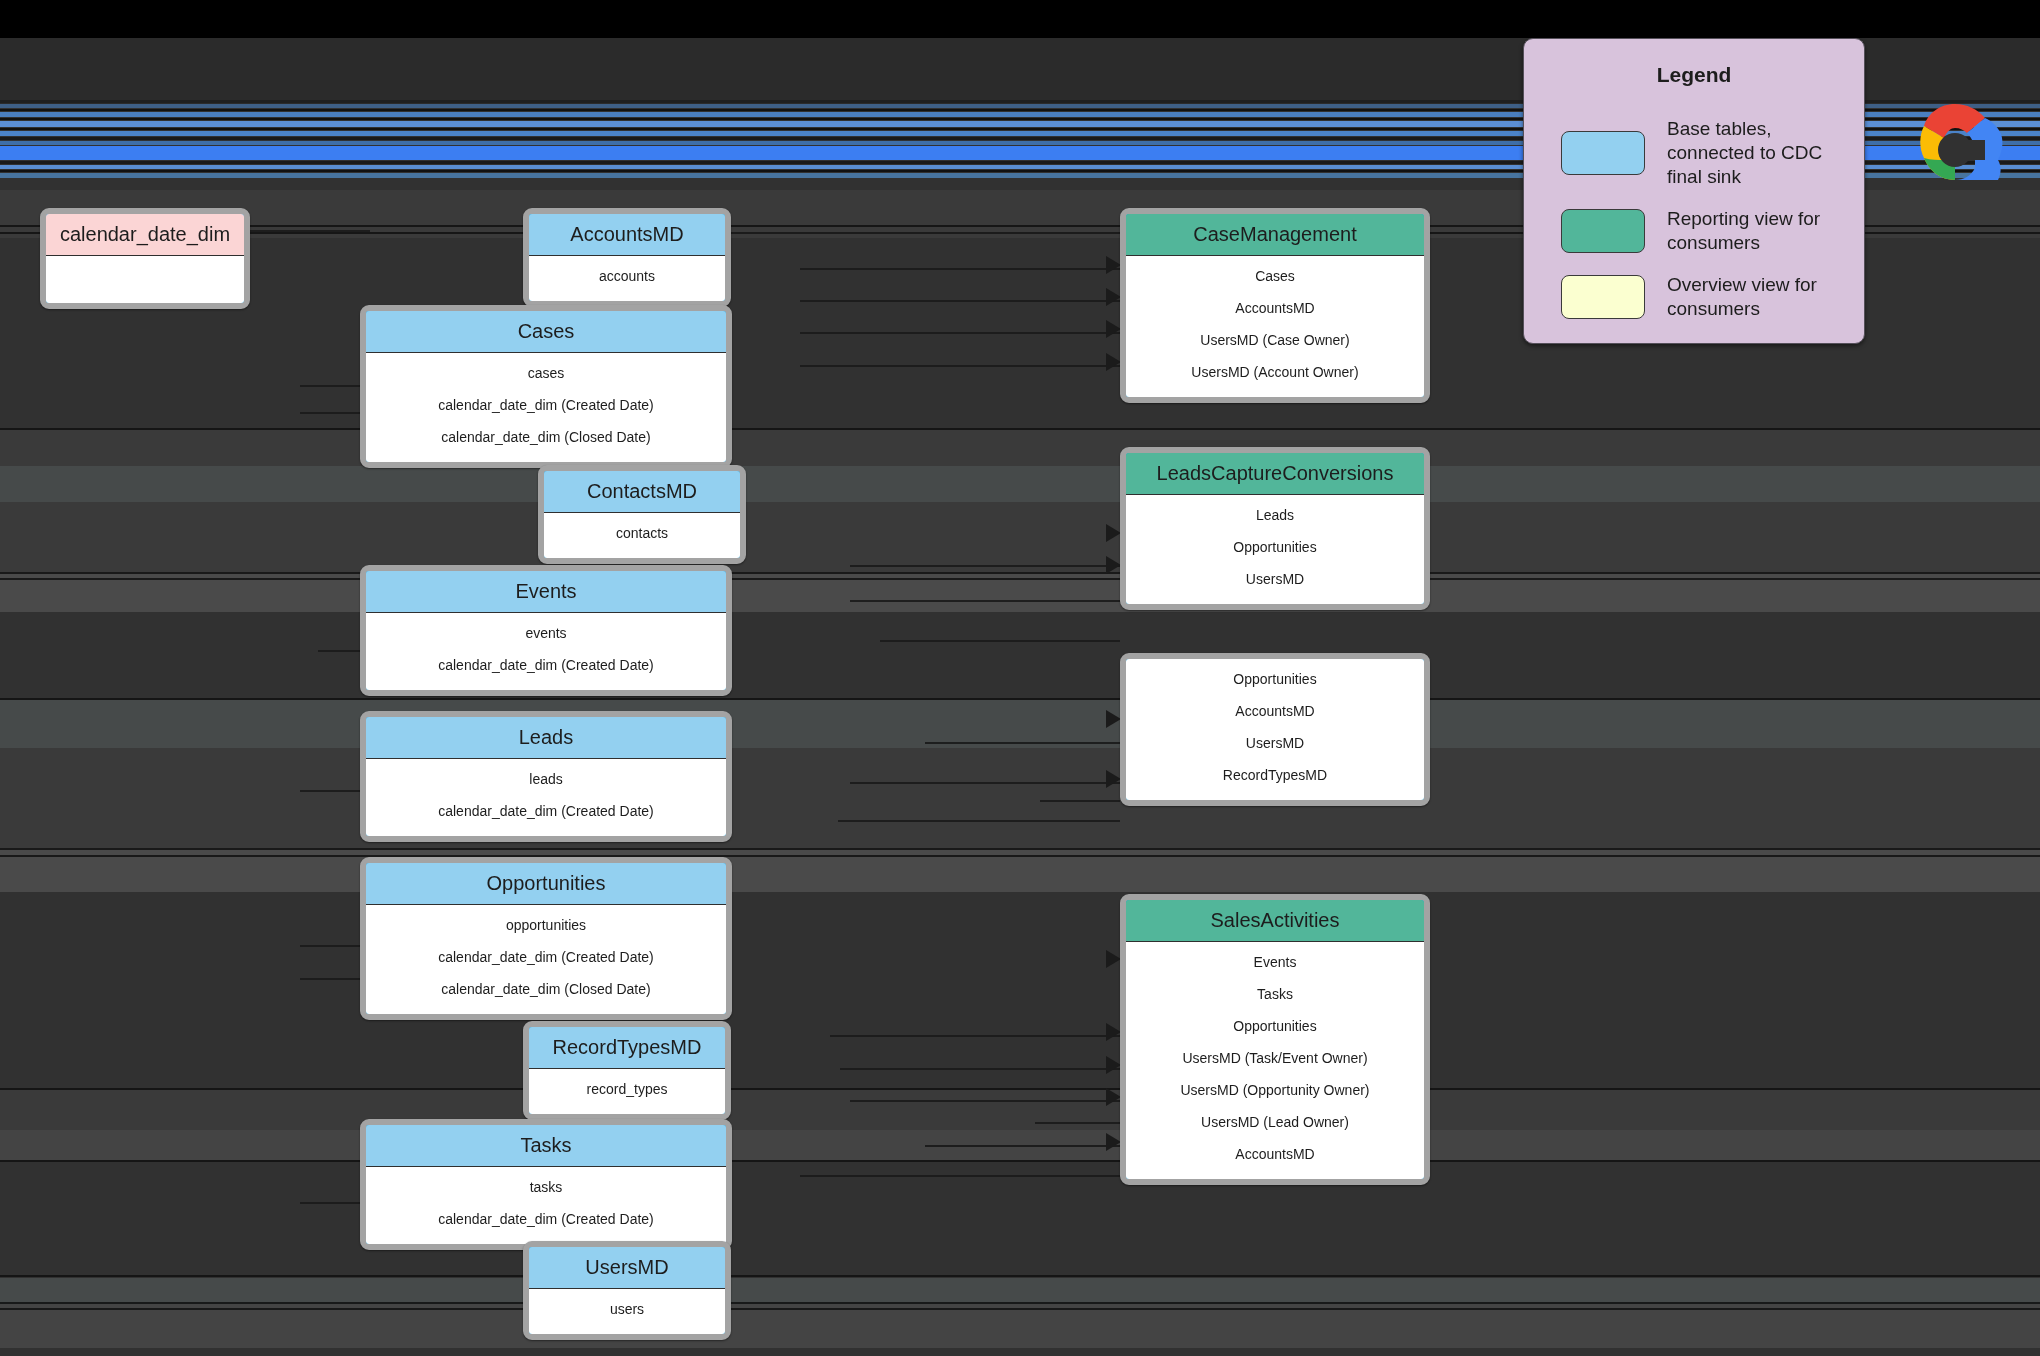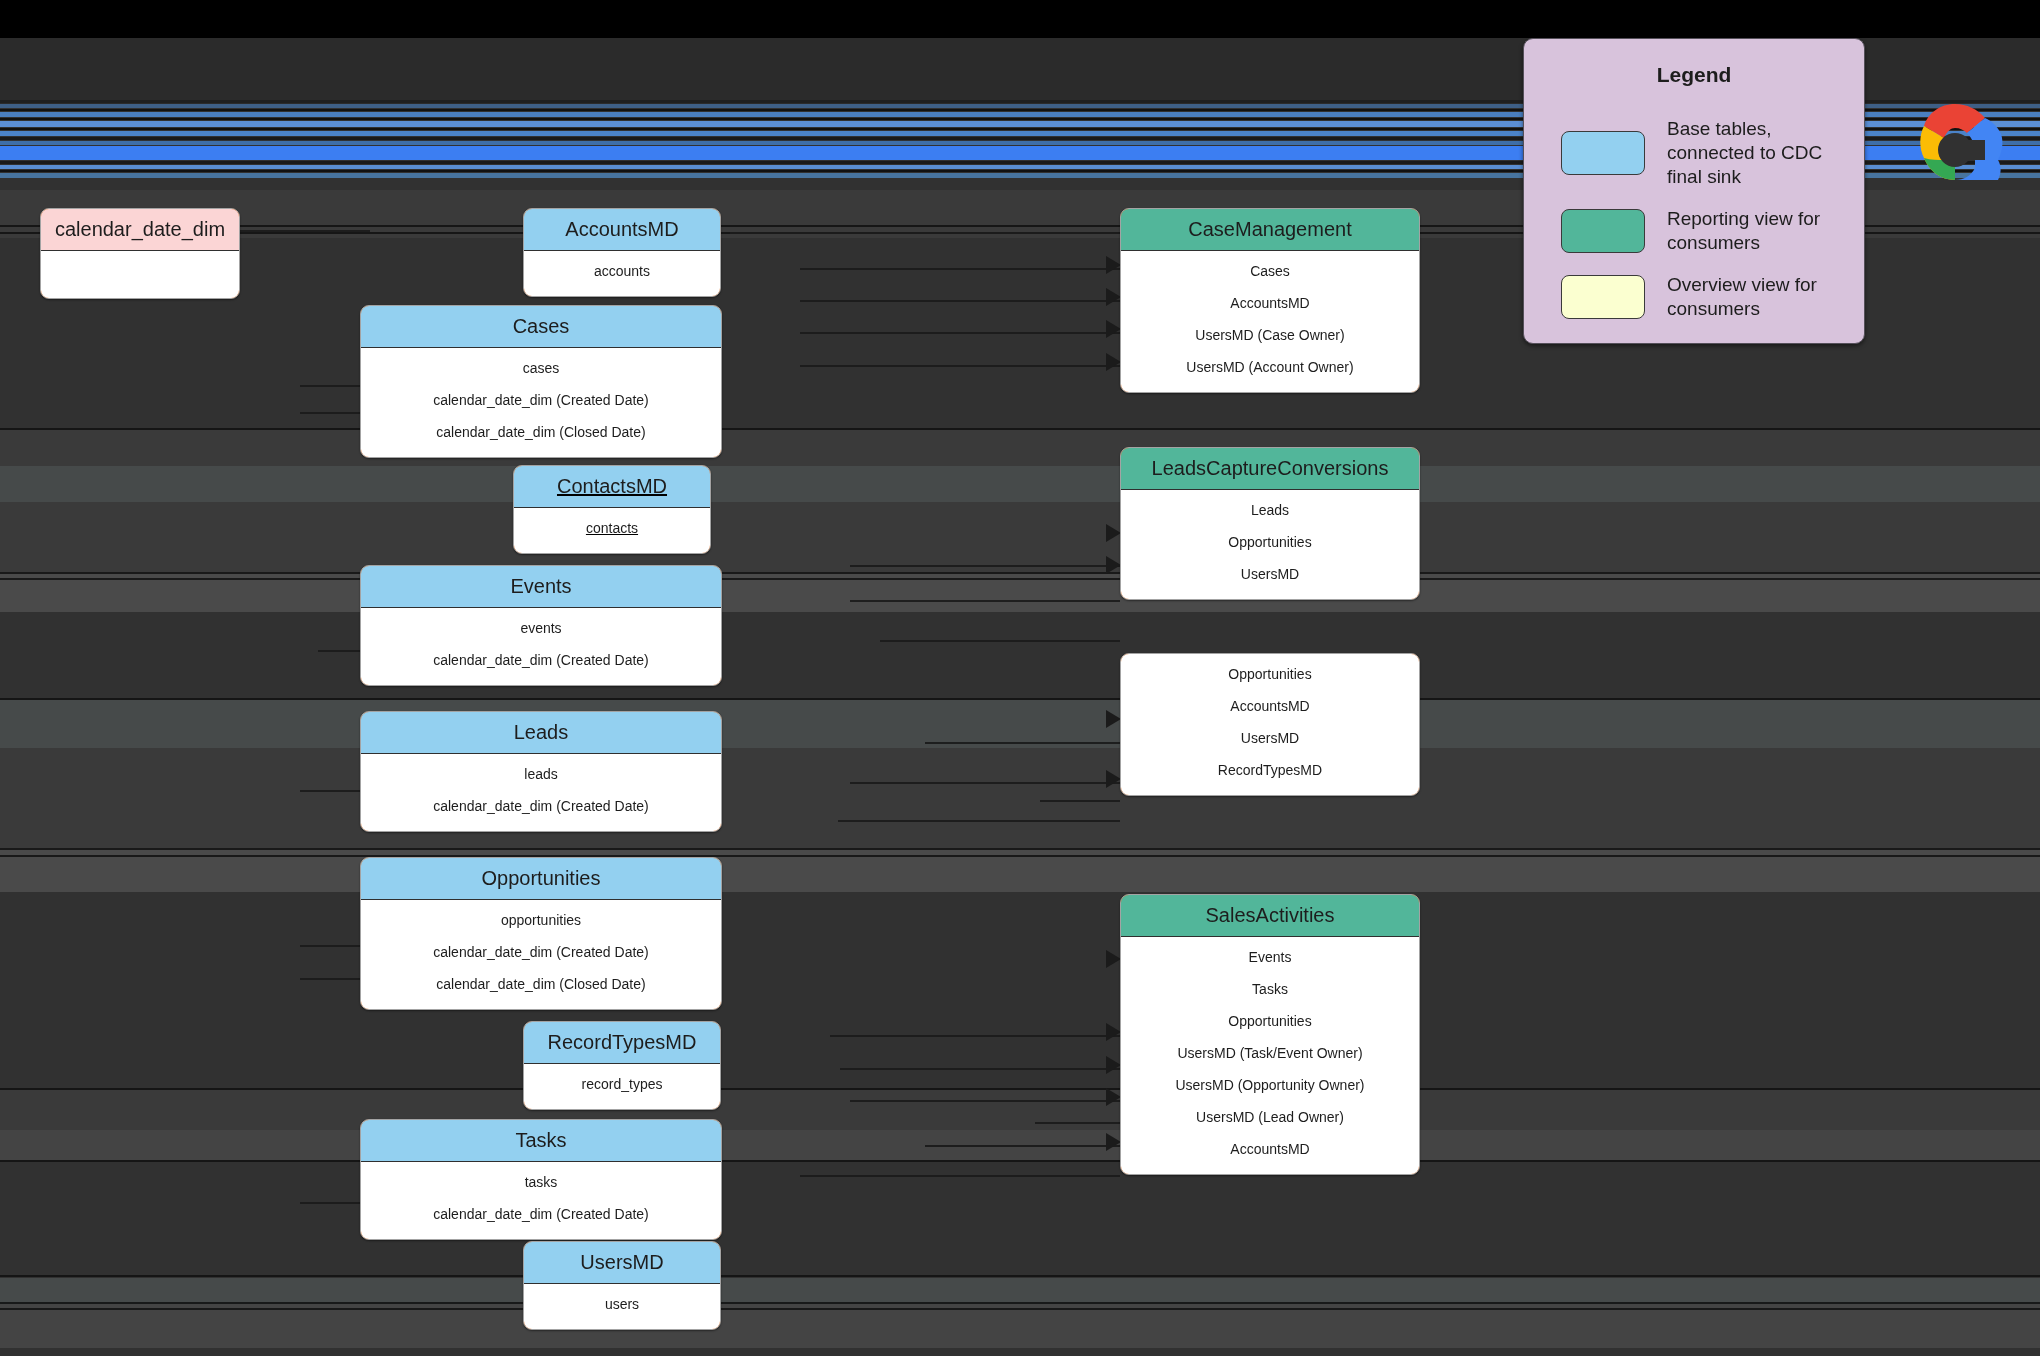--- a/index.html
+++ b/index.html
@@ -16,21 +16,21 @@
   .band.grey2{background:#444;}
   .band.grey3{background:#4a4a4a;}
   .band.grey4{background:#464a4a;}
   .band.dark{background:#2b2b2b;}
   .hline{position:absolute;left:0;height:2px;background:#111;opacity:.85;}
 
   .stripes{position:absolute;left:0;width:2040px;pointer-events:none;}
   .st{position:absolute;left:0;width:2040px;}
 
   
-  .node{position:absolute;border:1px solid #a3a3a3;border-radius:9px;background:#f97316;
+  .node{position:absolute;border:6px solid #a3a3a3;border-radius:9px;background:#0ea5e9;
         box-shadow:0 1px 2px rgba(0,0,0,.45);overflow:hidden;}
   .node .hdr{font-size:20px;line-height:41px;height:41px;text-align:center;color:#1d1d1d;
              border-bottom:1px solid #2f2f2f;white-space:nowrap;}
   .node .body{background:#fff;padding:4px 10px 9px;}
   .node .row{font-size:14px;line-height:32px;text-align:center;color:#1d1d1d;white-space:nowrap;}
   .node.base .hdr{background:#93d0f0;}
   .node.view .hdr{background:#52b69a;text-align:center;}
   .node.dim  .hdr{background:#fbd5d5;}
   .node.empty .body{height:34px;}
 
@@ -168,21 +168,21 @@
 
   <div class="node base" style="left:360px;top:305px;width:360px;">
     <div class="hdr">Cases</div>
     <div class="body">
       <div class="row">cases</div>
       <div class="row">calendar_date_dim (Created Date)</div>
       <div class="row">calendar_date_dim (Closed Date)</div>
     </div>
   </div>
 
-  <div class="node base" style="left:513px;top:465px;width:196px;text-decoration:underline;">
+  <div class="node base" style="left:538px;top:465px;width:196px;">
     <div class="hdr">ContactsMD</div>
     <div class="body">
       <div class="row">contacts</div>
     </div>
   </div>
 
   <div class="node base" style="left:360px;top:565px;width:360px;">
     <div class="hdr">Events</div>
     <div class="body">
       <div class="row">events</div>

